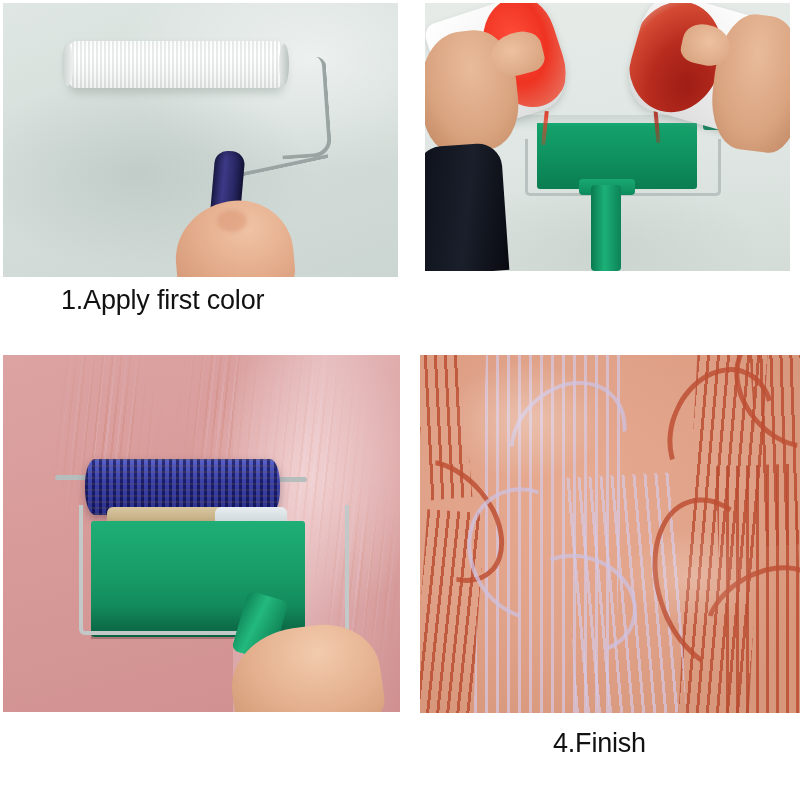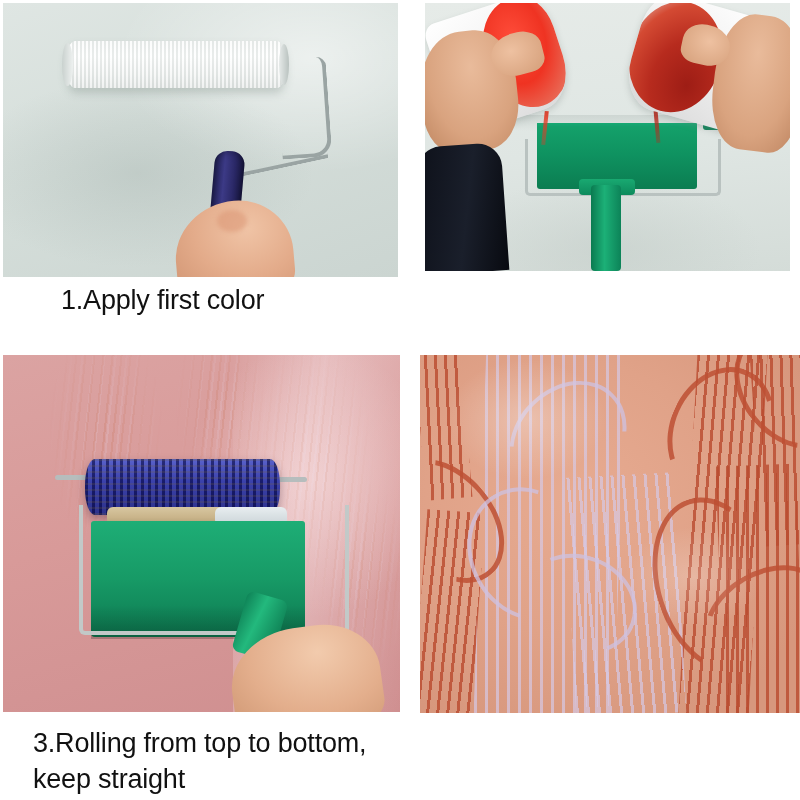--- a/index.html
+++ b/index.html
@@ -31,20 +31,21 @@
 
   
   .caption {
     position: absolute;
     font-family: "Liberation Sans", sans-serif;
     font-size: 27px;
     line-height: 36px;
     color: #111111;
     letter-spacing: -0.2px;
     white-space: pre;
+    text-align: right;
   }
 
   
   #panel-apply-first-color {
     left: 3px; top: 3px; width: 395px; height: 274px;
     background:
       radial-gradient(ellipse 62% 48% at 34% 62%, rgba(150,165,160,.30) 0%, rgba(150,165,160,0) 72%),
       radial-gradient(ellipse 70% 60% at 78% 20%, rgba(255,255,255,.55) 0%, rgba(255,255,255,0) 70%),
       linear-gradient(160deg, #dfe6e3 0%, #d6dfdb 40%, #cbd5d1 100%);
   }
@@ -451,15 +452,15 @@
       <div class="fd-stroke" style="left:-22px; top:96px; width:86px; height:130px; transform:rotate(140deg);"></div>
       <div class="fd-stroke" style="left:322px; top:-30px; width:86px; height:120px; transform:rotate(-40deg);"></div>
       <div class="fd-stroke-pale" style="left:50px; top:130px; width:110px; height:130px; transform:rotate(-30deg);"></div>
       <div class="fd-stroke-pale" style="left:110px; top:190px; width:90px; height:110px; transform:rotate(110deg);"></div>
       <div class="fd-stroke-pale" style="left:96px; top:20px; width:96px; height:120px; transform:rotate(46deg);"></div>
     </div>
     <div class="fd-gloss"></div>
   </div>
 
   <div class="caption" id="caption-1">1.Apply first color</div>
-  <div class="caption" id="caption-3">3.Rolling from top to bottom, keep straight</div>
+  <div class="caption" id="caption-4">4.Finish</div>
 
 </div>
 
 </body></html>

